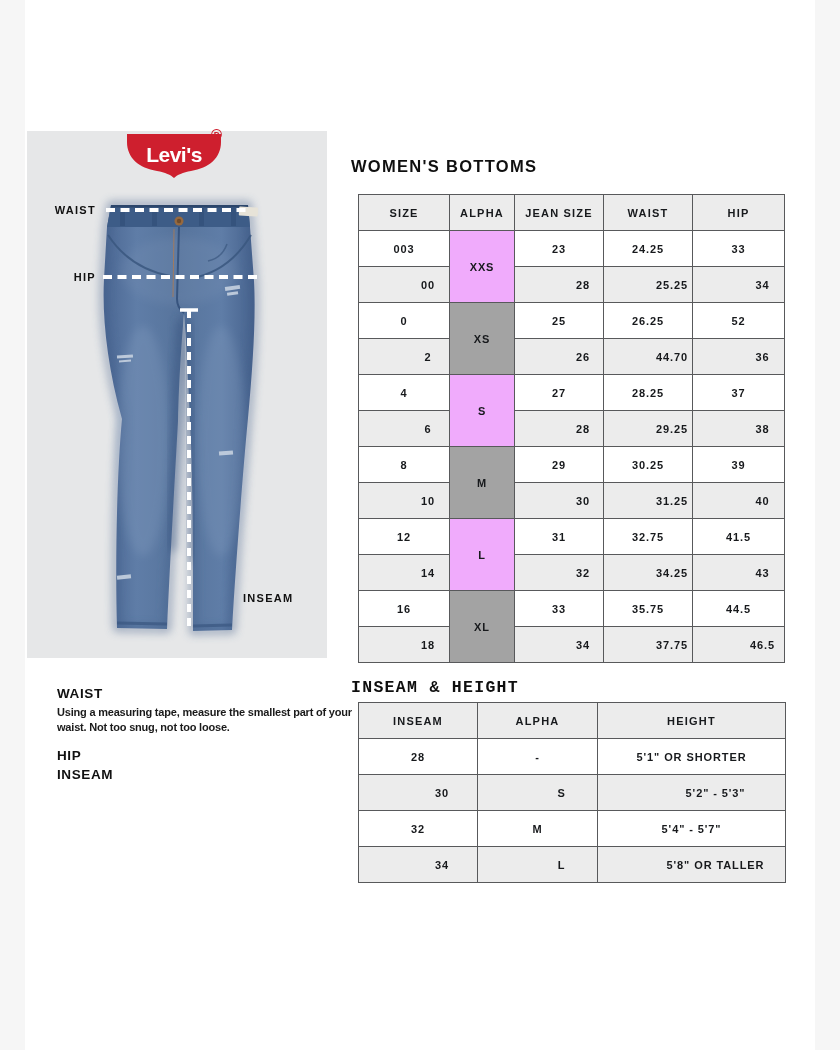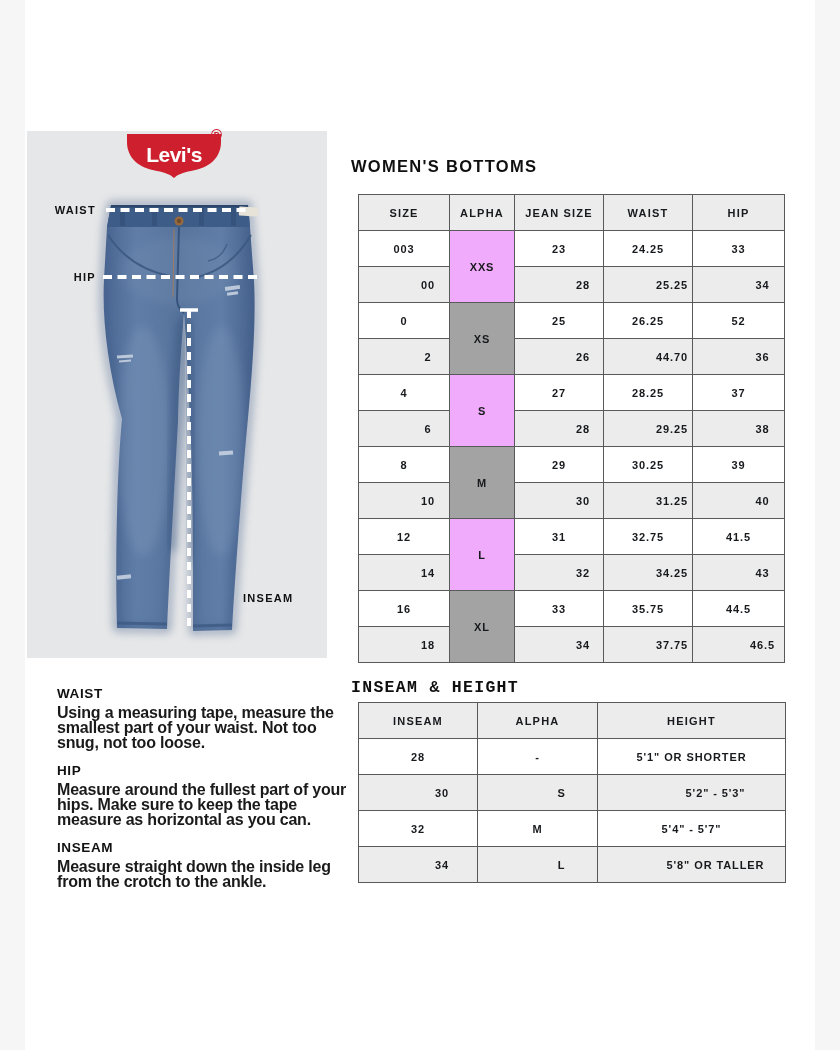--- a/index.html
+++ b/index.html
@@ -19,21 +19,21 @@
   .reg{position:absolute;left:84px;top:-7px;font-size:15px;font-weight:bold;color:#ce1f2e;line-height:1;}
   .jeans-svg{position:absolute;left:0;top:0;width:300px;height:527px;}
   .diag-label{position:absolute;font-size:11px;font-weight:800;letter-spacing:1.3px;color:#111;line-height:1;}
   .diag-label.waist{right:231px;top:74px;}
   .diag-label.hip{right:231px;top:141px;}
   .diag-label.inseam{left:216px;top:462px;}
 
   
   .instructions{position:absolute;left:32px;top:686px;width:302px;}
   .instructions h3{margin:0 0 4px 0;font-size:13.5px;font-weight:800;letter-spacing:.6px;color:#111;}
-  .instructions p{margin:0 0 13px 0;font-size:16px;font-weight:bold;letter-spacing:-.2px;line-height:15px;color:#1a1a1a;}
+  .instructions p{margin:0 0 13px 0;font-size:11px;font-weight:bold;letter-spacing:-.2px;line-height:15px;color:#1a1a1a;}
 
   
   .tbl-title{position:absolute;left:326px;margin:0;font-size:16.5px;font-weight:800;letter-spacing:1.3px;color:#0f0f0f;}
   .t1{top:157px;}
   .t2{top:678px;font-family:Liberation Mono, monospace;}
   table.tbl{position:absolute;left:333px;border-collapse:collapse;table-layout:fixed;background:#fff;}
   table.bottoms{top:194px;width:426px;}
   table.inseam-t{top:702px;width:427px;}
   .tbl th,.tbl td{
     border:1px solid #58595b;height:35px;text-align:center;vertical-align:middle;
@@ -124,23 +124,21 @@
 
     <div class="diag-label waist">WAIST</div>
     <div class="diag-label hip">HIP</div>
     <div class="diag-label inseam">INSEAM</div>
   </div>
 
   <div class="instructions">
     <h3>WAIST</h3>
     <p>Using a measuring tape, measure the smallest part of your waist. Not too snug, not too loose.</p>
     <h3>HIP</h3>
-    <p>Measure around the fullest part of your hips. Make sure to keep the tape measure as horizontal as you can.</p>
     <h3>INSEAM</h3>
-    <p>Measure straight down the inside leg from the crotch to the ankle.</p>
   </div>
 
   <h2 class="tbl-title t1">WOMEN'S BOTTOMS</h2>
   <table class="tbl bottoms">
     <colgroup>
         <col style="width:91px">
         <col style="width:65px">
         <col style="width:89px">
         <col style="width:89px">
         <col style="width:92px">

